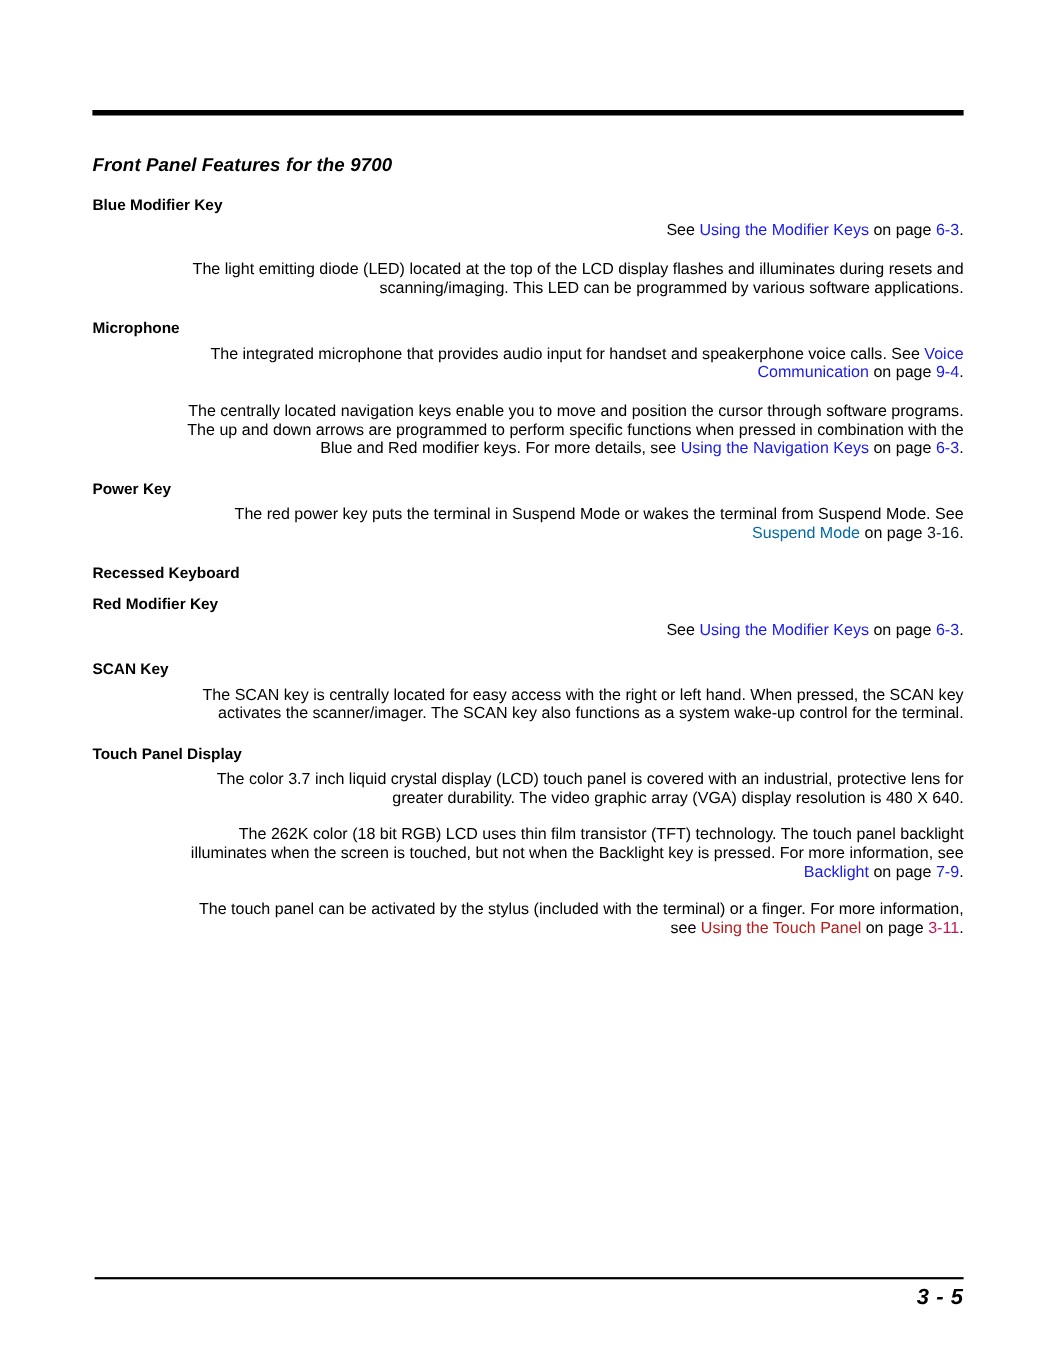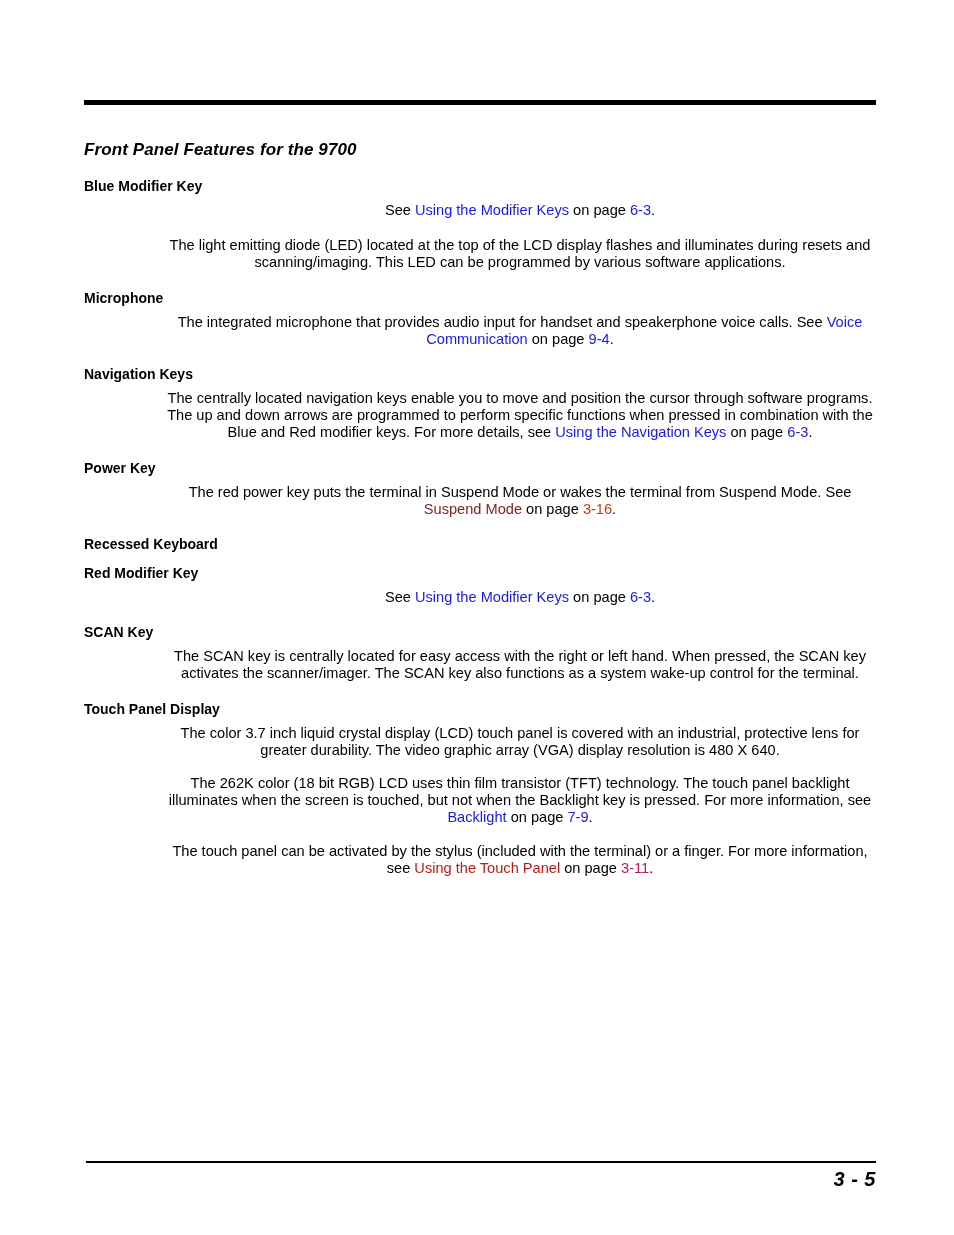--- a/index.html
+++ b/index.html
@@ -53,21 +53,21 @@
     line-height: 17px;
     margin: 0 0 7px 0;
   }
   .section-body {
     margin: 0 0 18px 80px;
   }
   .para {
     font-size: 14.6px;
     line-height: 17.2px;
     margin: 0 0 0 0;
-    text-align: center;
+    text-align: right;
   }
   .para + .para {
     margin-top: 16px;
   }
   a.xref, .xref {
     color: #1a1ae6;
     text-decoration: none;
   }
   .footer-rule {
     position: absolute;
@@ -109,29 +109,28 @@
             <p class="para"><span>The light emitting diode (LED) located at the top of the LCD display flashes and illuminates during resets and scanning/imaging. This LED can be programmed by various software applications.</span></p>
           </div>
         </div>
         <div class="section">
           <div class="section-heading">Microphone</div>
           <div class="section-body">
             <p class="para"><span>The integrated microphone that provides audio input for handset and speakerphone voice calls. See </span><a class="xref" href="#" style="color: rgb(26, 26, 230);">Voice Communication</a><span> on page </span><a class="xref" href="#" style="color: rgb(26, 26, 230);">9-4</a><span>.</span></p>
           </div>
         </div>
         <div class="section">
-          <div class="section-heading">Navigation Keys</div>
           <div class="section-body">
             <p class="para"><span>The centrally located navigation keys enable you to move and position the cursor through software programs. The up and down arrows are programmed to perform specific functions when pressed in combination with the Blue and Red modifier keys. For more details, see </span><a class="xref" href="#" style="color: rgb(26, 26, 230);">Using the Navigation Keys</a><span> on page </span><a class="xref" href="#" style="color: rgb(26, 26, 230);">6-3</a><span>.</span></p>
           </div>
         </div>
         <div class="section">
           <div class="section-heading">Power Key</div>
           <div class="section-body">
-            <p class="para"><span>The red power key puts the terminal in Suspend Mode or wakes the terminal from Suspend Mode. See </span><a class="xref" href="#" style="color: #7f1d1d;">Suspend Mode</a><span> on page </span><a class="xref" href="#" style="color: #c2410c;">3-16</a><span>.</span></p>
+            <p class="para"><span>The red power key puts the terminal in Suspend Mode or wakes the terminal from Suspend Mode. See </span><a class="xref" href="#" style="color: #0369a1;">Suspend Mode</a><span> on page </span><a class="xref" href="#" style="color: #0f172a;">3-16</a><span>.</span></p>
           </div>
         </div>
         <div class="section">
           <div class="section-heading">Recessed Keyboard</div>
         </div>
         <div class="section">
           <div class="section-heading">Red Modifier Key</div>
           <div class="section-body">
             <p class="para"><span>See </span><a class="xref" href="#" style="color: rgb(26, 26, 230);">Using the Modifier Keys</a><span> on page </span><a class="xref" href="#" style="color: rgb(26, 26, 230);">6-3</a><span>.</span></p>
           </div>

